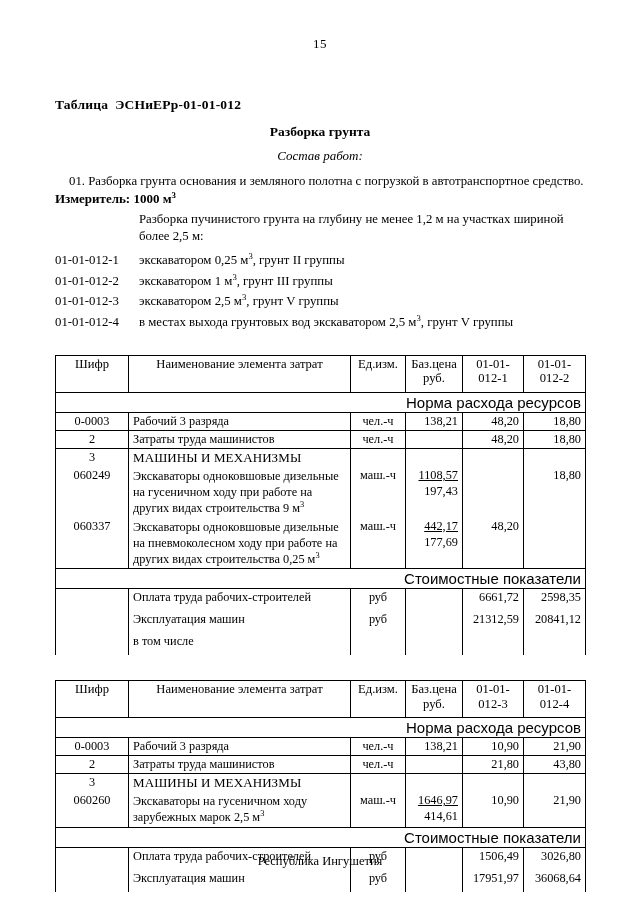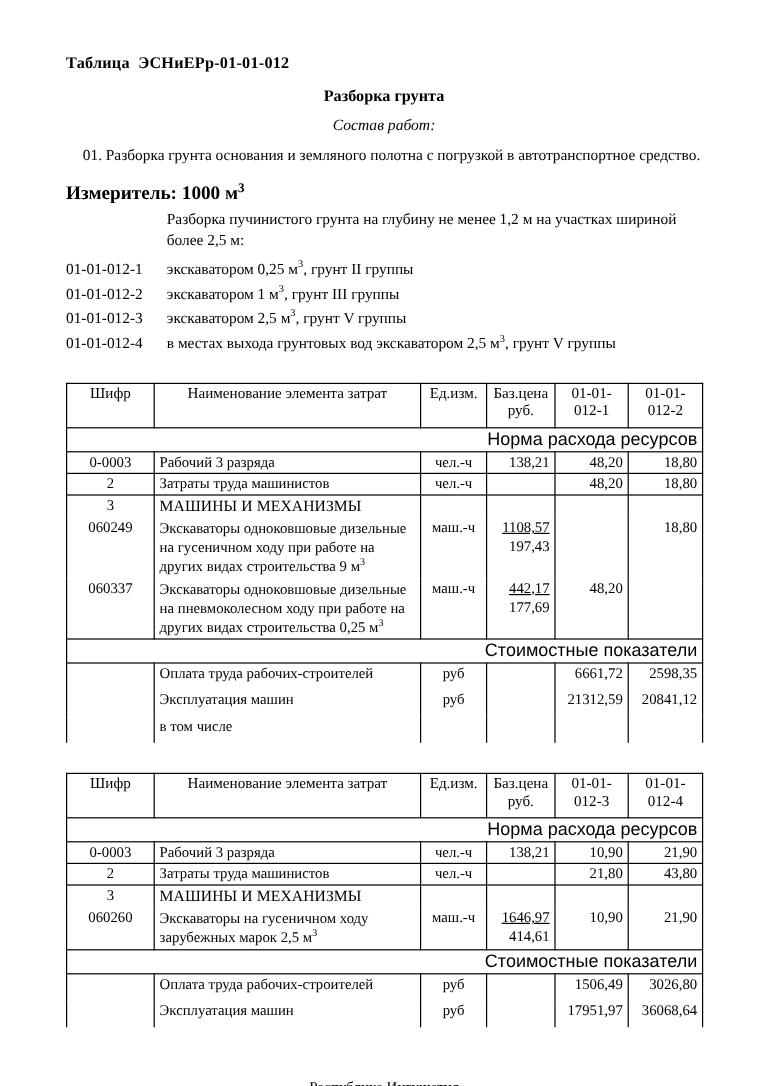--- a/index.html
+++ b/index.html
@@ -51,22 +51,22 @@
     font-size: 13px;
     margin-top: 8px;
   }
   .works-line {
     font-size: 12.8px;
     margin-top: 10px;
     padding-left: 14px;
   }
   .measure {
     font-weight: bold;
-    font-size: 16px;
-    margin-top: 16px;
+    font-size: 13px;
+    margin-top: 2px;
   }
 
   .desc-block {
     font-size: 12.8px;
     margin-top: 4px;
     padding-left: 84px;
     line-height: 1.33;
   }
 
   .code-list { margin-top: 5px; }
@@ -161,20 +161,21 @@
     bottom: 36px;
     text-align: center;
     font-size: 12.5px;
   }
 </style>
 </head>
 <body>
 
 <div class="page">
 
+  <div class="page-number">15</div>
 
   <div class="table-label">
     <span>Таблица</span><span class="gap"></span><span>ЭСНиЕРр-01-01-012</span>
   </div>
 
   <div class="doc-title">Разборка грунта</div>
 
   <div class="works-head">Состав работ:</div>
 
   <div class="works-line">01. Разборка грунта основания и земляного полотна с погрузкой в автотранспортное средство.</div>

